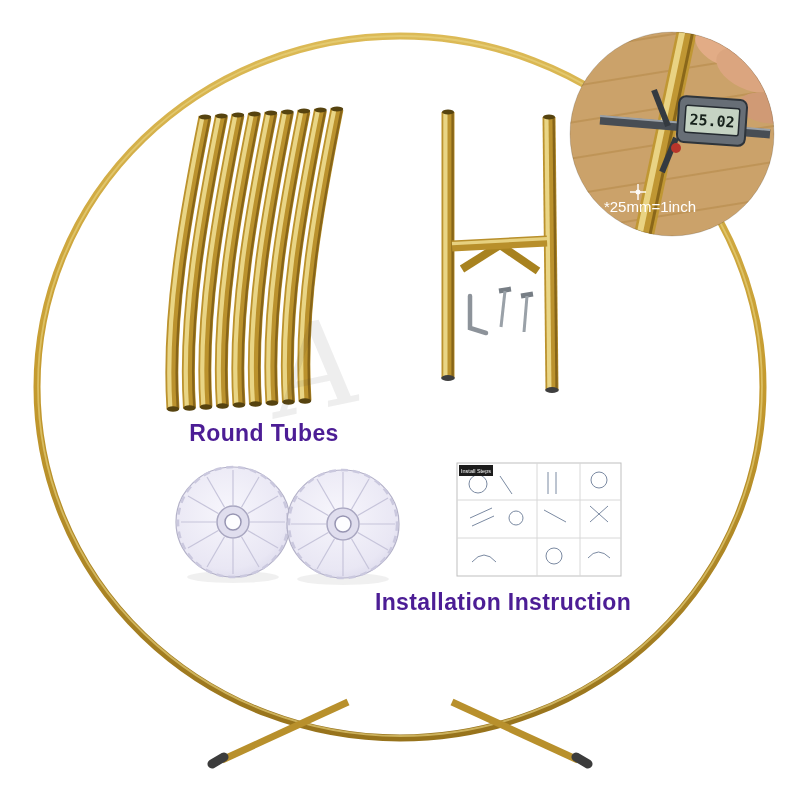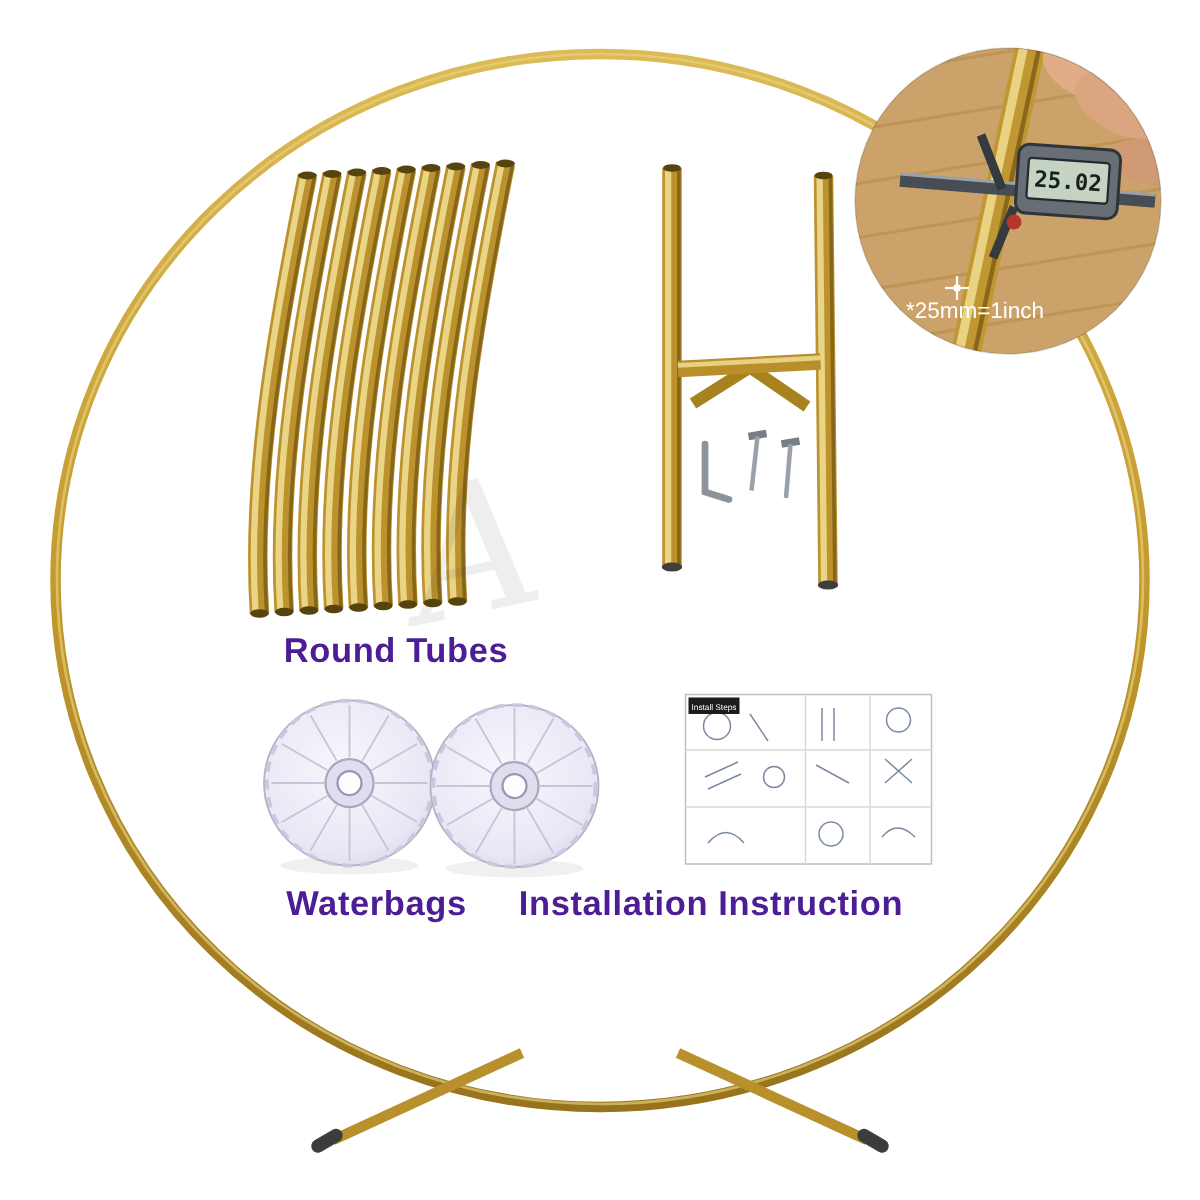--- a/index.html
+++ b/index.html
@@ -259,18 +259,17 @@
           <line x1="638" y1="184" x2="638" y2="200"></line>
           <circle cx="638" cy="192" r="2.5" fill="#ffffff" stroke="none"></circle>
         </g>
         <text class="caption" x="650" y="212" text-anchor="middle">*25mm=1inch</text>
       </g>
       <circle cx="672" cy="134" r="102" fill="none" stroke="rgba(0,0,0,.15)" stroke-width="1"></circle>
     </g>
   </svg>
 
   <div class="label" style="left:264px;top:420px">Round Tubes</div>
-  <div class="label" style="left:251px;top:589px">Waterbags</div>
-  <div class="label" style="left:474px;top:589px">Installation Instruction</div>
+  <div class="label" style="left:503px;top:589px">Installation Instruction</div>
 
   <div class="watermark">A</div>
 
 </div>
 
 </body></html>

